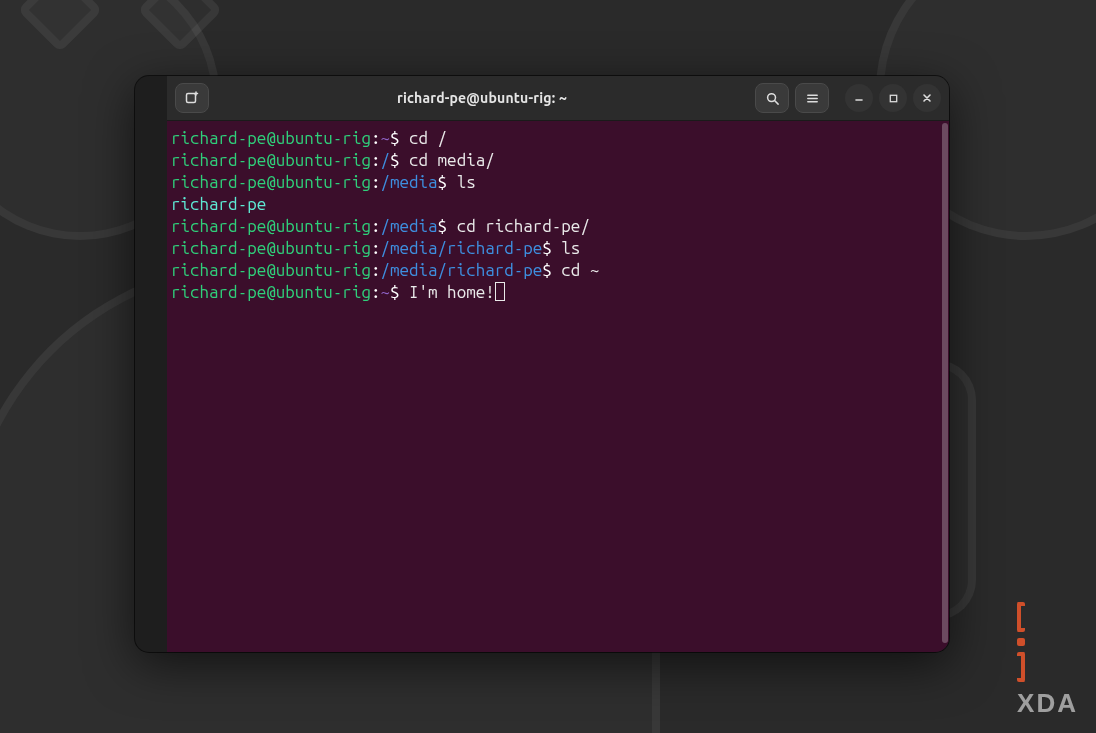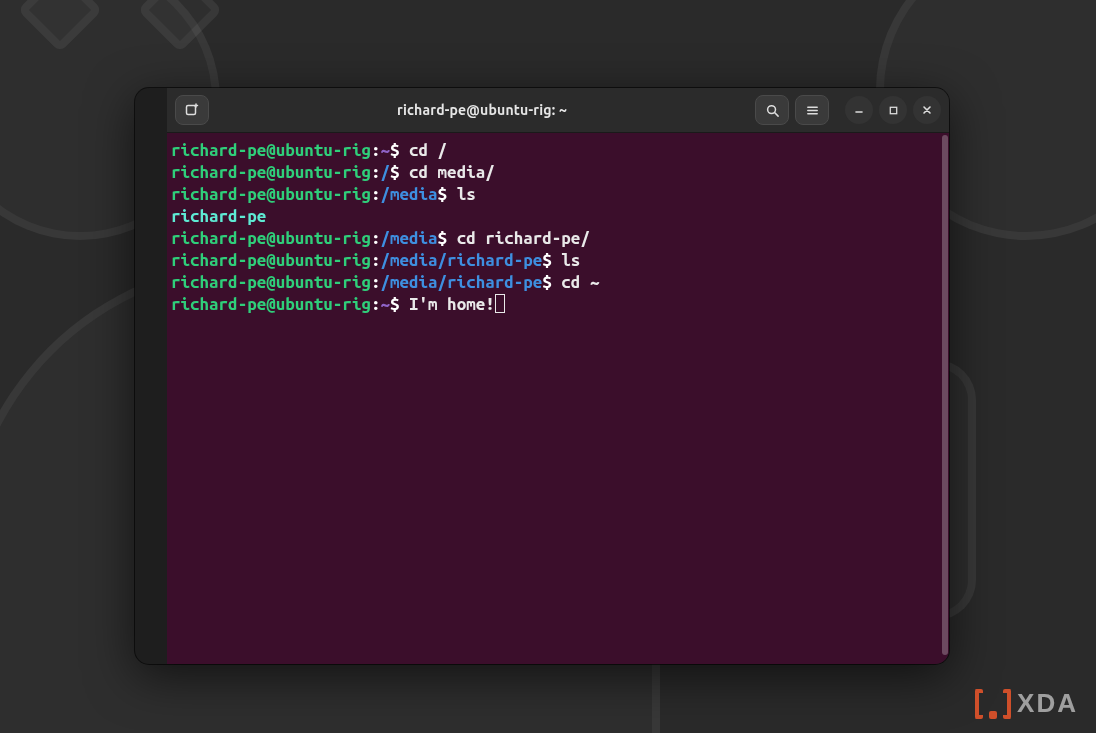--- a/index.html
+++ b/index.html
@@ -23,21 +23,21 @@
   .cat-left { left: -60px; top: -40px; width: 280px; height: 280px; border-radius: 50%; }
   .cat-ear-l { left: 30px; top: -20px; width: 60px; height: 60px; transform: rotate(45deg); border-radius: 8px; }
   .cat-ear-r { left: 150px; top: -20px; width: 60px; height: 60px; transform: rotate(45deg); border-radius: 8px; }
   .cat-right { right: -80px; top: -60px; width: 300px; height: 300px; border-radius: 50%; }
   .cat-body { left: -40px; top: 260px; width: 700px; height: 600px; border-radius: 300px 300px 0 0; }
   .cat-tail { right: 120px; top: 360px; width: 80px; height: 260px; border-radius: 60px; }
 
   .terminal-window {
     position: absolute;
     left: 135px;
-    top: 88px;
+    top: 76px;
     width: 814px;
     height: 576px;
     background: #1e1e1e;
     border-radius: 14px;
     box-shadow: 0 12px 48px rgba(0,0,0,0.6), 0 0 0 1px rgba(0,0,0,0.6);
     display: flex;
     flex-direction: column;
     overflow: hidden;
     padding-left: 32px;
   }
@@ -87,21 +87,21 @@
     display: flex;
   }
   .terminal-content {
     flex: 1;
     padding: 6px 6px 6px 4px;
     font-size: 17px;
     line-height: 22px;
     color: #ffffff;
     white-space: pre;
     overflow: hidden;
-    font-weight: 700;
+    font-weight: 400;
   }
   .scrollbar {
     width: 8px;
     background: transparent;
     position: relative;
   }
   .scrollbar-thumb {
     position: absolute;
     top: 2px; left: 1px;
     width: 6px; height: 520px;
@@ -121,26 +121,27 @@
     display: inline-block;
     width: 10px; height: 19px;
     border: 1.5px solid #e9e9e9;
     vertical-align: -3px;
     margin-left: 0px;
   }
 
   .watermark {
     position: absolute;
     right: 18px; bottom: 14px;
-    display: flex; align-items: flex-end; gap: 6px;
+    display: flex; align-items: flex-start; gap: 6px;
     font-family: "Segoe UI", Arial, sans-serif;
     font-weight: 700;
     font-size: 26px;
     letter-spacing: 2px;
     color: rgba(255,255,255,0.55);
+    flex-direction: column;
   }
   .wm-bracket-l, .wm-bracket-r {
     width: 8px; height: 30px;
     border: 4px solid #cf4f2a;
     border-radius: 2px;
   }
   .wm-bracket-l { border-right: none; }
   .wm-bracket-r { border-left: none; }
   .wm-dot { width: 8px; height: 8px; background: #cf4f2a; border-radius: 2px; }
 </style>

